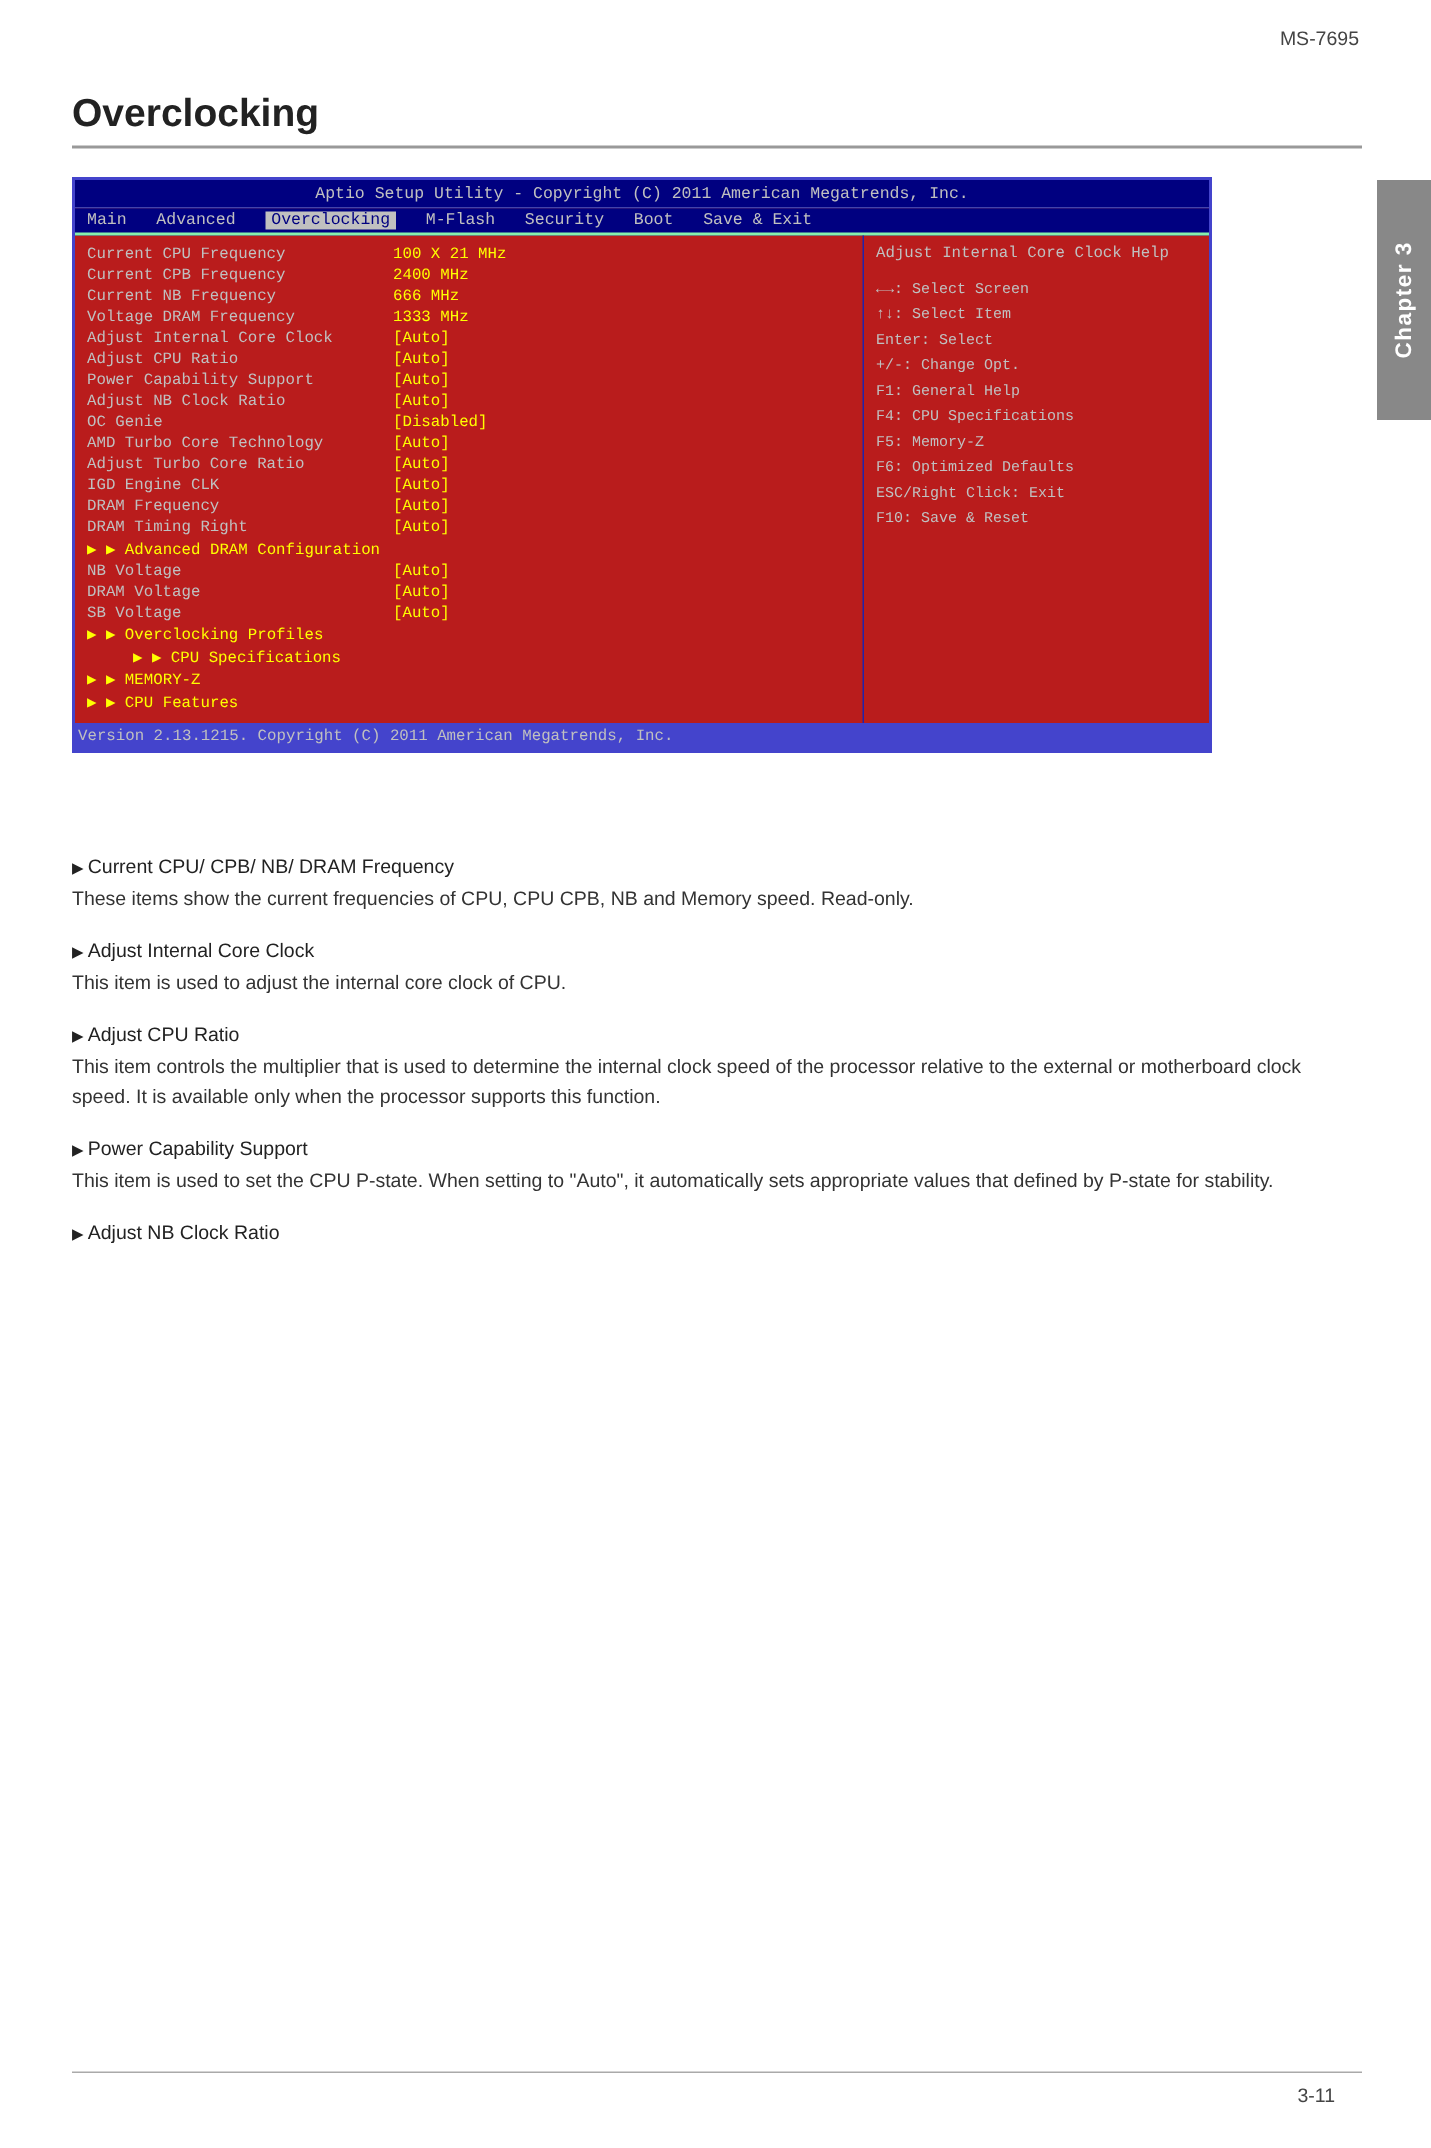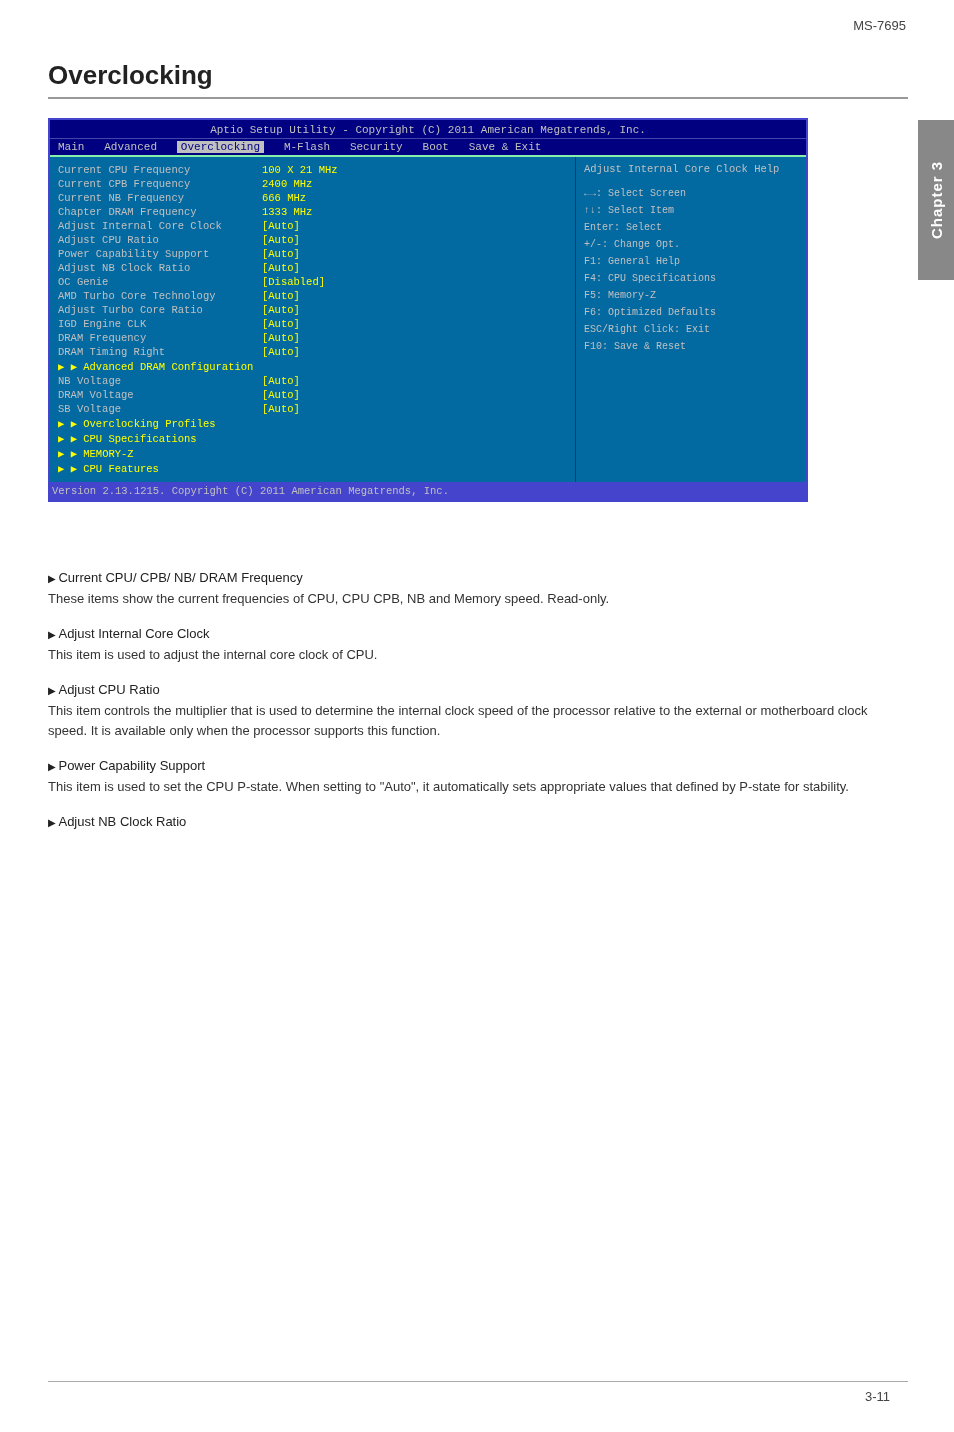--- a/index.html
+++ b/index.html
@@ -55,21 +55,21 @@
       padding-bottom: 6px;
       width: 860px;
     }
 
     
     .bios-container {
       position: absolute;
       top: 118px;
       left: 48px;
       width: 760px;
-      background: #0369a1;
+      background: #b91c1c;
       border: 2px solid #4444cc;
       font-family: 'Courier New', Courier, monospace;
       font-size: 11px;
       color: #c0c0c0;
     }
 
     
     .bios-topbar {
       background: #000080;
       color: #c0c0c0;
@@ -231,21 +231,21 @@
         </div>
         <div class="bios-row">
           <span class="label">Current CPB Frequency</span>
           <span class="value">2400 MHz</span>
         </div>
         <div class="bios-row">
           <span class="label">Current NB Frequency</span>
           <span class="value">666 MHz</span>
         </div>
         <div class="bios-row">
-          <span class="label">Chapter DRAM Frequency</span>
+          <span class="label">Voltage DRAM Frequency</span>
           <span class="value">1333 MHz</span>
         </div>
         <div class="bios-row">
           <span class="label">Adjust Internal Core Clock</span>
           <span class="value">[Auto]</span>
         </div>
         <div class="bios-row">
           <span class="label">Adjust CPU Ratio</span>
           <span class="value">[Auto]</span>
         </div>
@@ -293,21 +293,21 @@
           <span class="value">[Auto]</span>
         </div>
         <div class="bios-row">
           <span class="label">SB Voltage</span>
           <span class="value">[Auto]</span>
         </div>
         <div class="bios-row arrow">
           <span class="label" style="color: rgb(255, 255, 0);">▶ Overclocking Profiles</span>
         </div>
         <div class="bios-row arrow">
-          <span class="label" style="color: rgb(255, 255, 0);">▶ CPU Specifications</span>
+          <span class="label" style="color: rgb(255, 255, 0); text-align: center;">▶ CPU Specifications</span>
         </div>
         <div class="bios-row arrow">
           <span class="label" style="color: rgb(255, 255, 0);">▶ MEMORY-Z</span>
         </div>
         <div class="bios-row arrow">
           <span class="label" style="color: rgb(255, 255, 0);">▶ CPU Features</span>
         </div>
       </div>
     <div class="bios-right">
       <div class="bios-right-help">Adjust Internal Core Clock Help</div>

